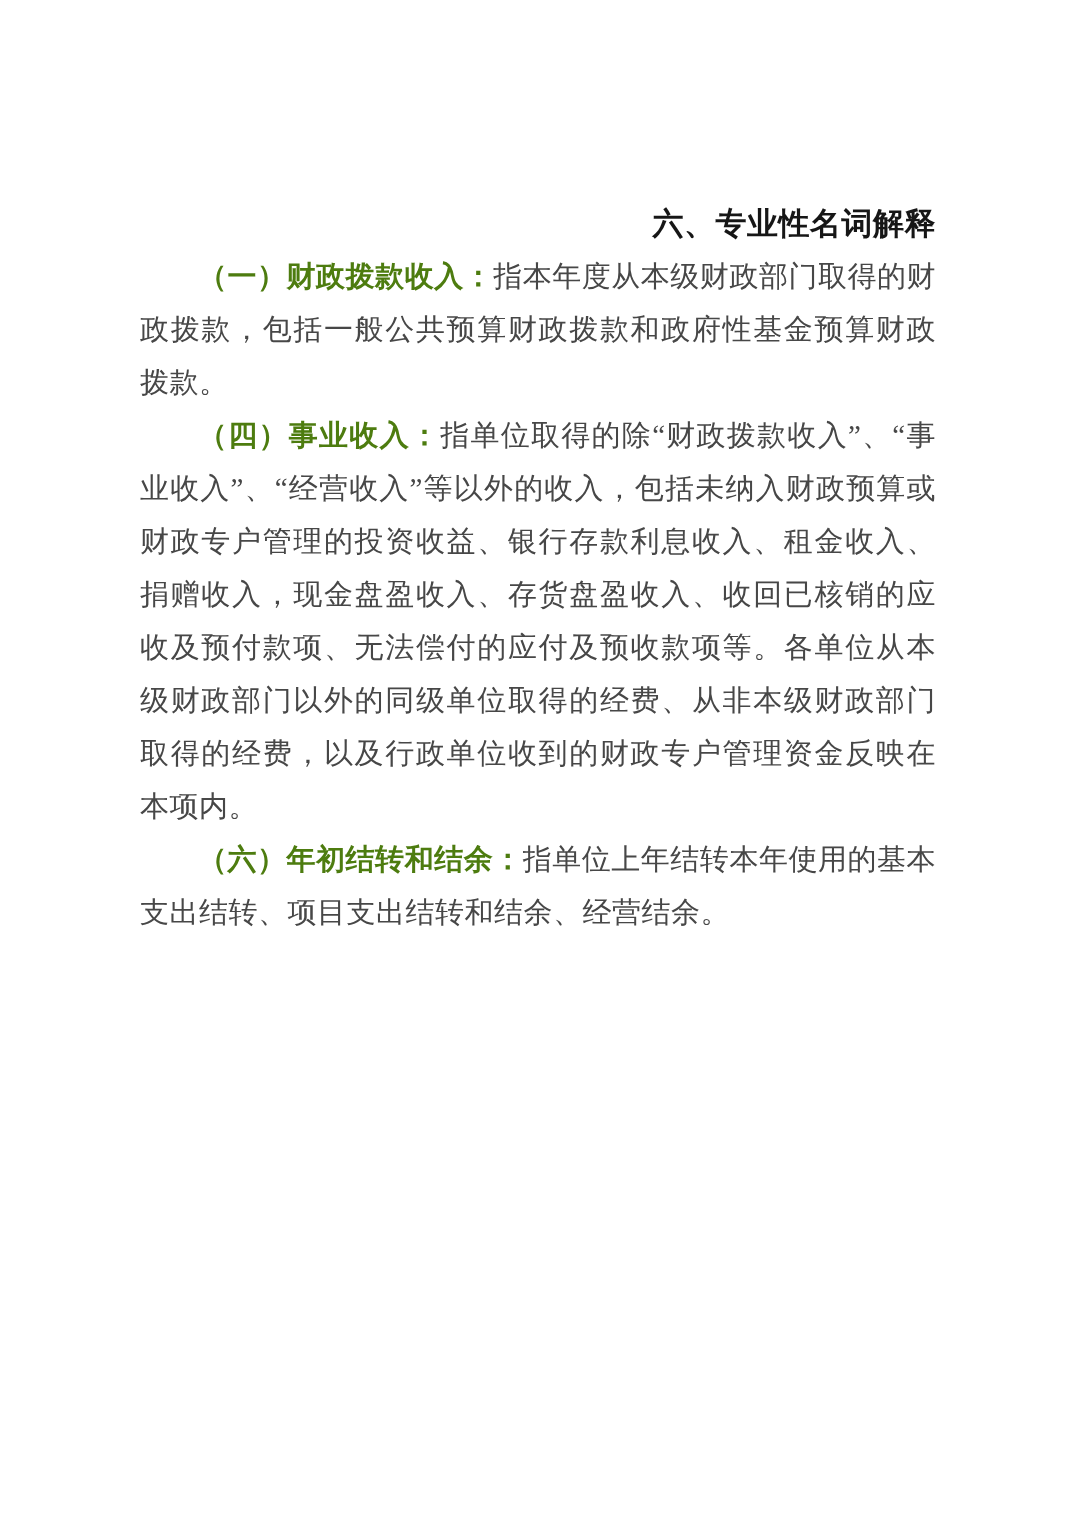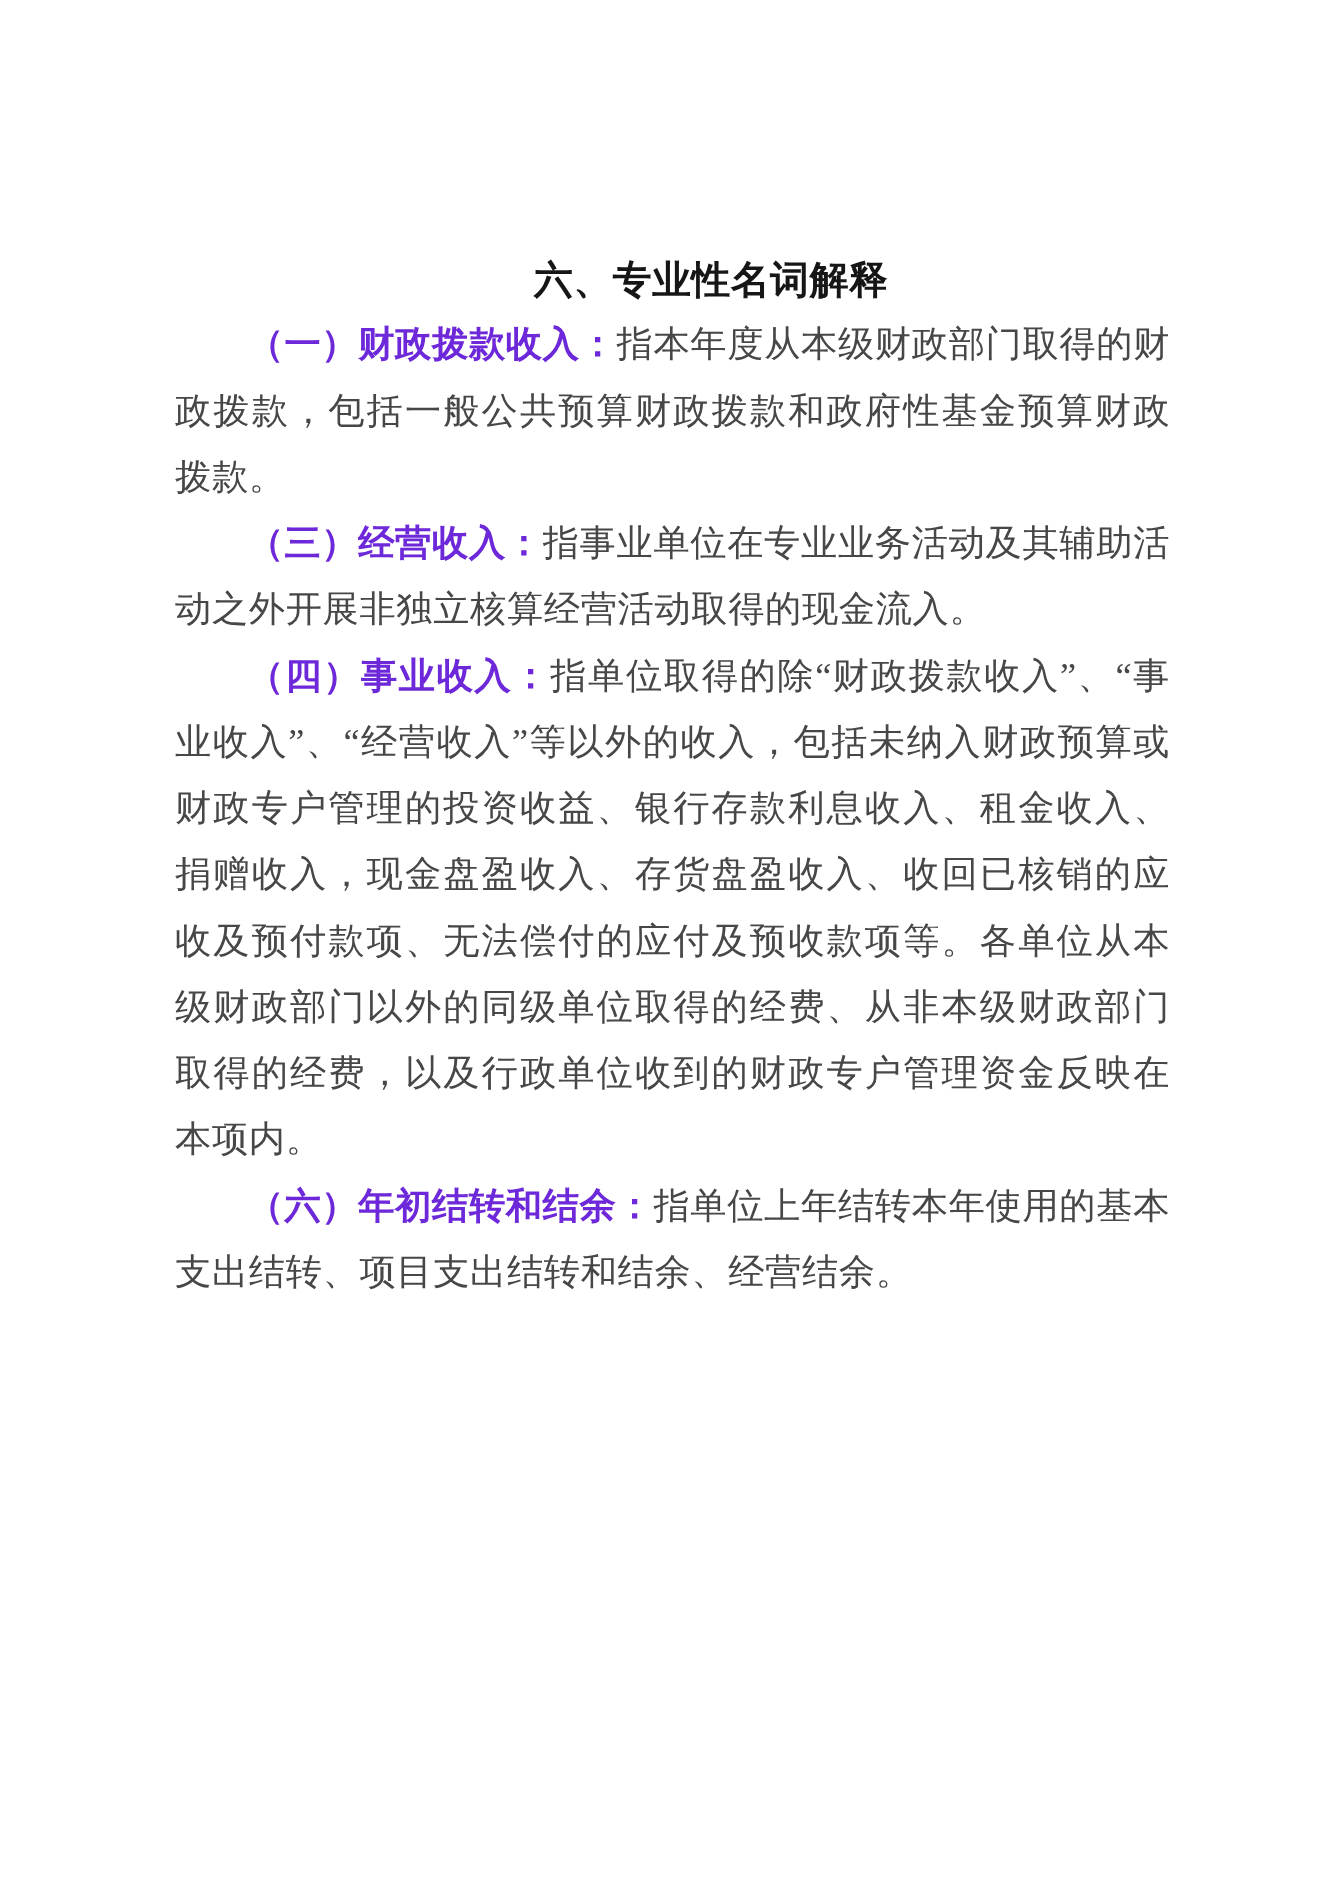--- a/index.html
+++ b/index.html
@@ -28,44 +28,43 @@
     letter-spacing: 0.5px;
   }
   .heading {
     margin: 0;
     text-indent: 2em;
     font-family: "Liberation Sans", "DejaVu Sans", sans-serif;
     font-weight: 700;
     font-size: 31px;
     line-height: 53px;
     color: #161616;
-    text-align: center;
+    text-align: right;
   }
   .para {
     margin: 0;
     text-indent: 2em;
   }
   .lead {
     font-family: Liberation Serif, serif;
     font-weight: 700;
-    color: #6d28d9;
+    color: #4d7c0f;
   }
 </style>
 </head>
 <body>
 
 <div class="page">
   <div class="content">
 
     <h2 class="heading">六、专业性名词解释</h2>
 
     <p class="para"><span class="lead">（一）财政拨款收入：</span><span>指本年度从本级财政部门取得的财政拨款，包括一般公共预算财政拨款和政府性基金预算财政拨款。</span></p>
 
 
-    <p class="para"><span class="lead">（三）经营收入：</span><span>指事业单位在专业业务活动及其辅助活动之外开展非独立核算经营活动取得的现金流入。</span></p>
 
     <p class="para"><span class="lead">（四）事业收入：</span><span>指单位取得的除“财政拨款收入”、“事业收入”、“经营收入”等以外的收入，包括未纳入财政预算或财政专户管理的投资收益、银行存款利息收入、租金收入、捐赠收入，现金盘盈收入、存货盘盈收入、收回已核销的应收及预付款项、无法偿付的应付及预收款项等。各单位从本级财政部门以外的同级单位取得的经费、从非本级财政部门取得的经费，以及行政单位收到的财政专户管理资金反映在本项内。</span></p>
 
 
     <p class="para"><span class="lead">（六）年初结转和结余：</span><span>指单位上年结转本年使用的基本支出结转、项目支出结转和结余、经营结余。</span></p>
 
   </div>
 </div>
 
 </body></html>

